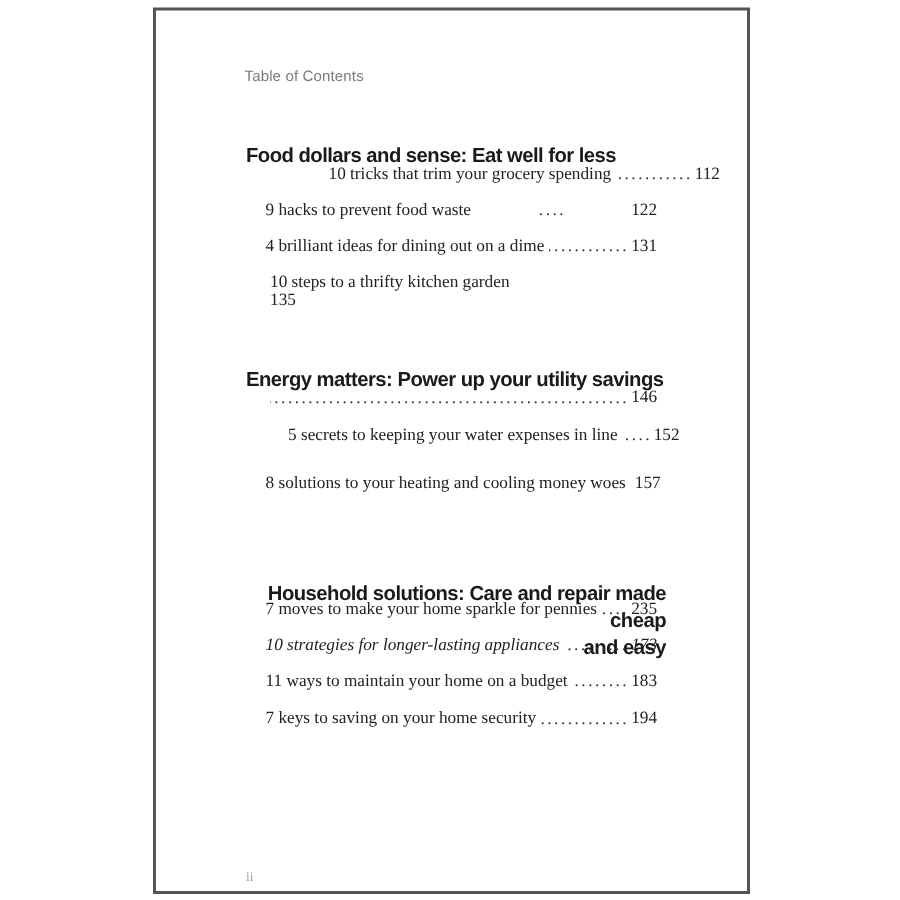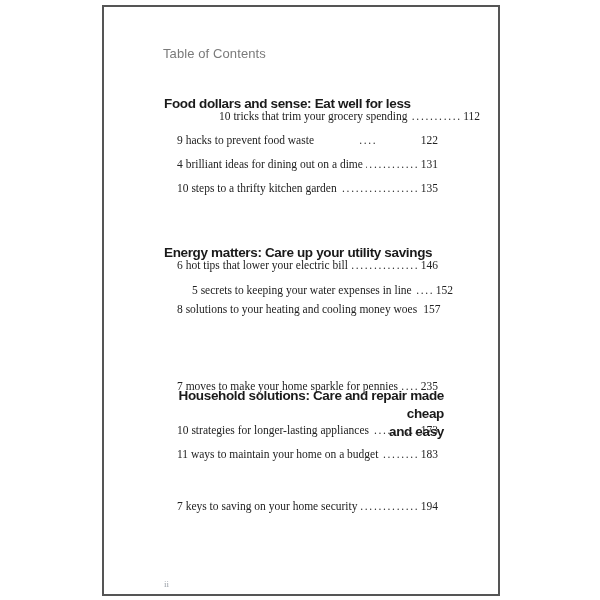--- a/index.html
+++ b/index.html
@@ -8,21 +8,21 @@
       position: absolute;
       left: 102px; top: 5px;
       width: 394px; height: 587px;
       border: 2px solid #555555;
       background: #ffffff;
     }
     .running-head {
       position: absolute;
       left: 163px; top: 46px;
       font-family: "Liberation Sans", sans-serif;
-      font-size: 13px;
+      font-size: 10px;
       color: #7a7a7a;
       letter-spacing: 0.1px;
     }
     .section-title {
       position: absolute;
       left: 164px;
       width: 280px;
       font-family: "Liberation Sans", sans-serif;
       font-weight: bold;
       font-size: 13.5px;
@@ -85,63 +85,62 @@
 <div class="entry" style="top:134px;gap:42px;">
   <span class="title">9 hacks to prevent food waste</span>
   <span class="leader"></span>
   <span class="page-num">122</span>
 </div>
 <div class="entry" style="top:158px;">
   <span class="title">4 brilliant ideas for dining out on a dime</span>
   <span class="leader"></span>
   <span class="page-num">131</span>
 </div>
-<div class="entry" style="top:182px;">
+<div class="entry" style="top:182px;flex-direction:column;">
   <span class="title">10 steps to a thrifty kitchen garden</span>
   <span class="leader"></span>
   <span class="page-num">135</span>
 </div>
 
-<div class="section-title" style="top:234px;">Energy matters: Care up your utility savings</div>
+<div class="section-title" style="top:234px;">Energy matters: Power up your utility savings</div>
 
 <div class="entry" style="top:259px;">
-  <span class="title">6 hot tips that lower your electric bill</span>
   <span class="leader"></span>
   <span class="page-num">146</span>
 </div>
 <div class="entry" style="top:284px;margin-left:15px;">
   <span class="title">5 secrets to keeping your water expenses in line</span>
   <span class="leader"></span>
   <span class="page-num">152</span>
 </div>
-<div class="entry" style="top:303px;">
+<div class="entry" style="top:316px;">
   <span class="title">8 solutions to your heating and cooling money woes</span>
   <span class="leader"></span>
   <span class="page-num">157</span>
 </div>
 
 <div class="section-title" style="top:377px;text-align:right;">
   <div>Household solutions: Care and repair made cheap</div>
   <div>and easy</div>
 </div>
 
-<div class="entry" style="top:380px;">
+<div class="entry" style="top:400px;">
   <span class="title">7 moves to make your home sparkle for pennies</span>
   <span class="leader"></span>
   <span class="page-num">235</span>
 </div>
-<div class="entry" style="top:424px;">
+<div class="entry" style="top:424px;font-style:italic;">
   <span class="title">10 strategies for longer-lasting appliances</span>
   <span class="leader"></span>
   <span class="page-num">173</span>
 </div>
 <div class="entry" style="top:448px;">
   <span class="title">11 ways to maintain your home on a budget</span>
   <span class="leader"></span>
   <span class="page-num">183</span>
 </div>
-<div class="entry" style="top:500px;">
+<div class="entry" style="top:473px;">
   <span class="title">7 keys to saving on your home security</span>
   <span class="leader"></span>
   <span class="page-num">194</span>
 </div>
 
 <div class="folio">ii</div>
 
 </body></html>

